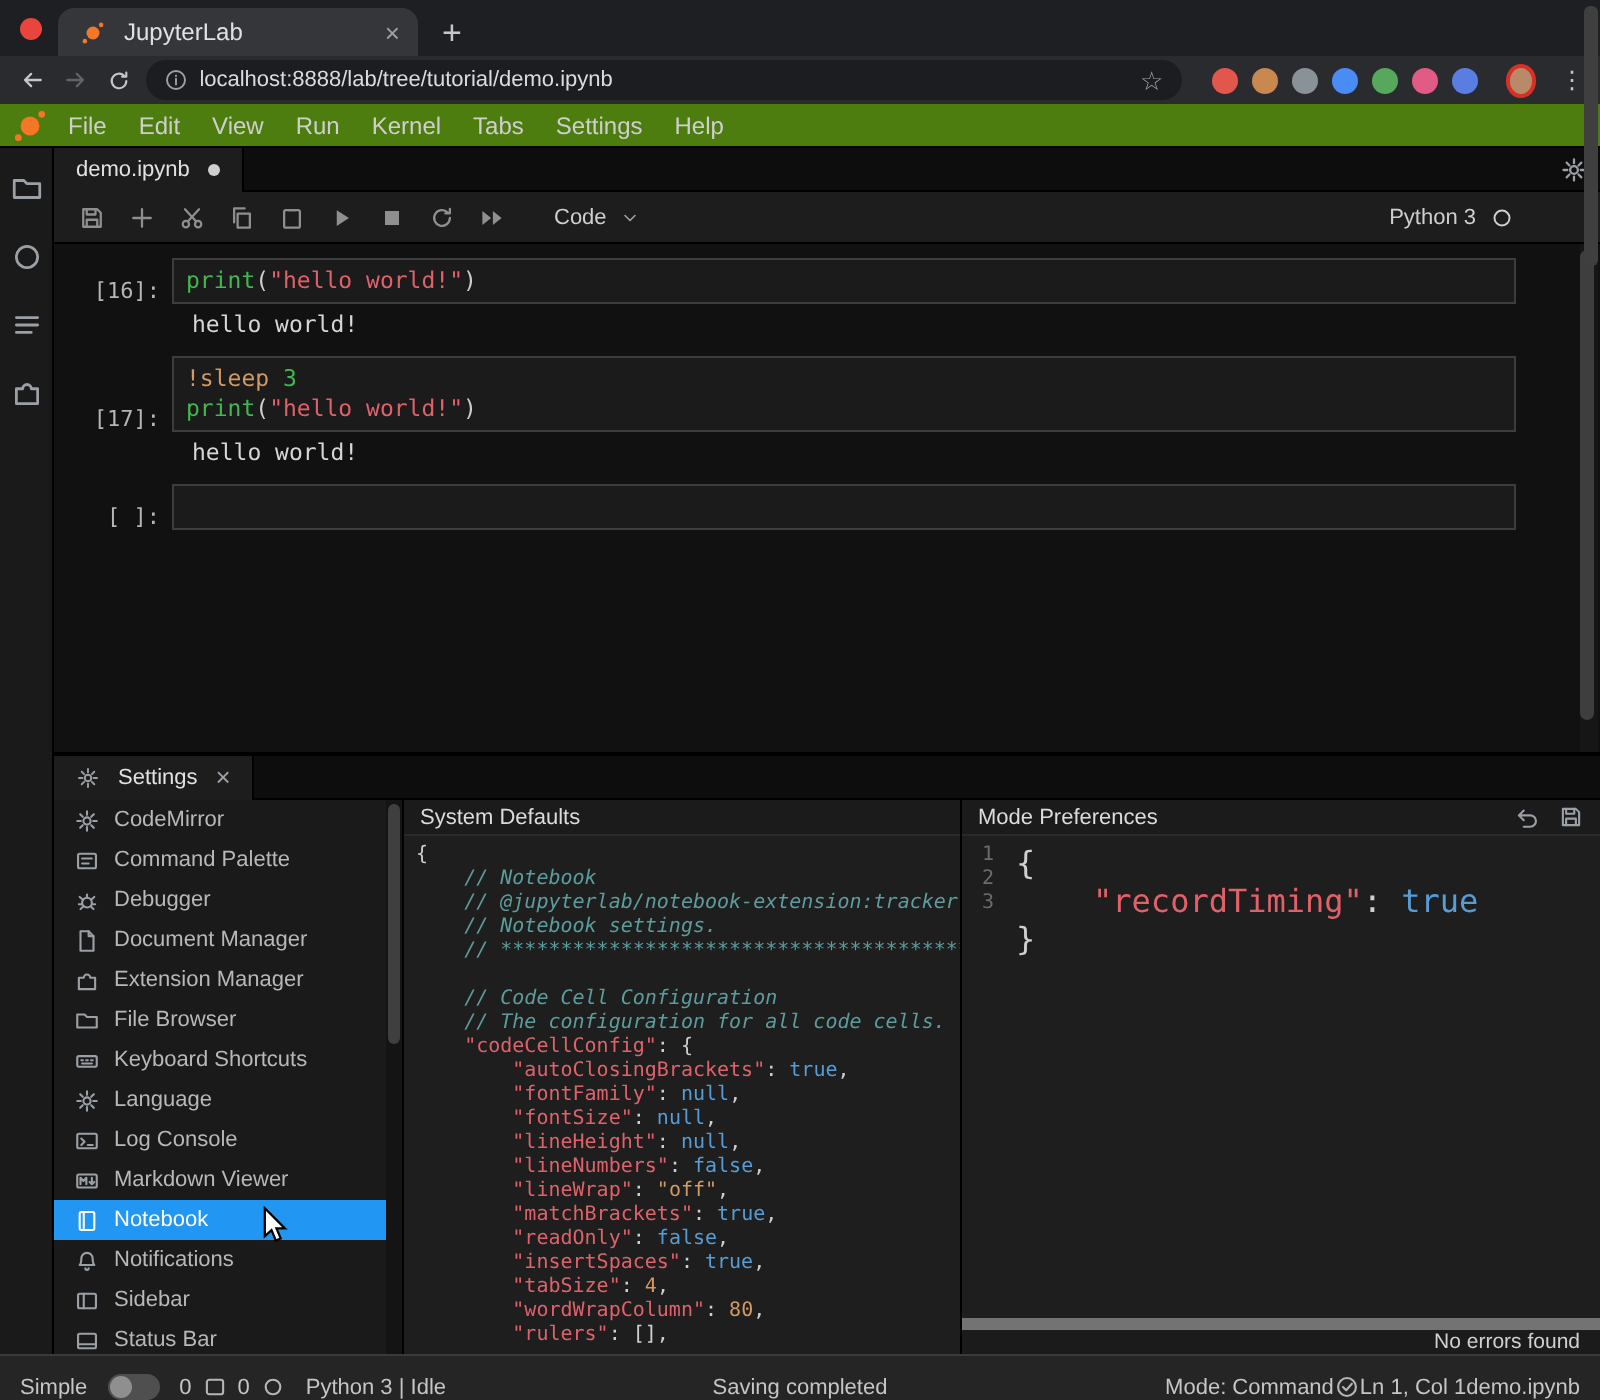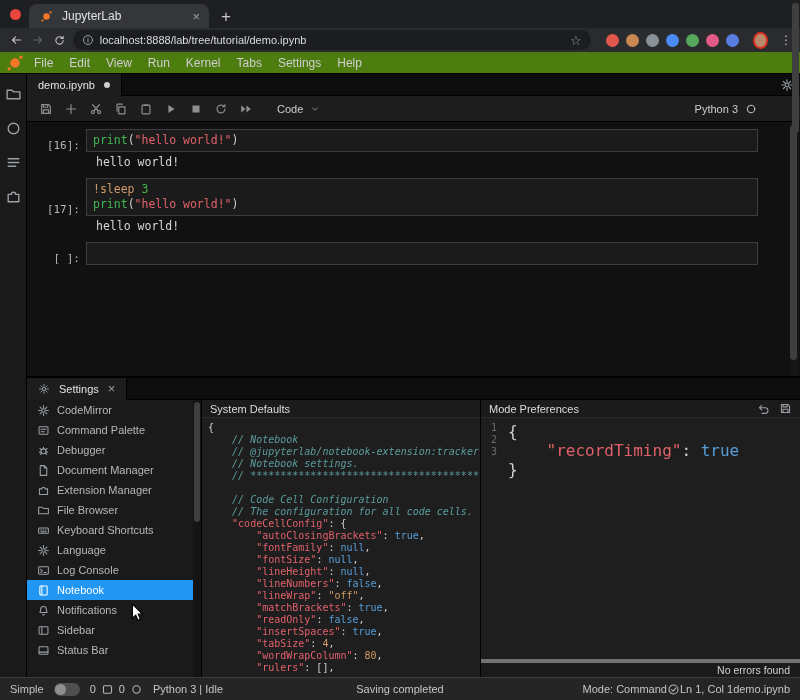--- a/index.html
+++ b/index.html
@@ -71,23 +71,23 @@
 .editor{flex:1;position:relative;padding:4px 0 0 6px;overflow:hidden}
 .editor .cm-line{font-size:10px;line-height:12px}
 .sd-scroll{position:absolute;right:1px;top:3px;width:7px;height:130px;background:#3f3f3f;border-radius:3px}
 .up-col{flex:1;display:flex;flex-direction:column;background:#1e1e1e;min-width:0}
 .hdr-icons{margin-left:auto;display:flex;gap:9px}
 .hdr-icons span{width:13px;height:13px}
 .up-editor{flex:1;display:flex;padding-top:4px;overflow:hidden}
 .gutter{width:22px;text-align:right;padding-right:6px;flex:none}
 .gutter div{font-family:"DejaVu Sans Mono",monospace;font-size:10px;line-height:12px;color:#6b6b6b}
 .up-code{padding-left:5px}
-.up-footer{height:18px;border-top:4px solid #737373;background:#1b1b1b;display:flex;align-items:center;justify-content:flex-end;padding-right:10px;font-size:10.5px;color:#d0d0d0;flex:none}
-
-.statusbar{height:23px;background:#252525;border-top:1px solid #3a3a3a;display:flex;align-items:center;padding:0 10px;gap:10px;font-size:11px;color:#c5c5c5;position:relative;flex:none}
+.up-footer{height:18px;border-top:6px solid #737373;background:#1b1b1b;display:flex;align-items:center;justify-content:flex-end;padding-right:10px;font-size:10.5px;color:#d0d0d0;flex:none}
+
+.statusbar{height:23px;background:#252525;border-top:1px solid #3a3a3a;display:flex;align-items:flex-end;padding:0 10px;gap:10px;font-size:11px;color:#c5c5c5;position:relative;flex:none}
 .toggle{width:26px;height:13px;border-radius:7px;background:#4f4f4f;position:relative;flex:none}
 .toggle .knob{position:absolute;left:1px;top:1px;width:11px;height:11px;border-radius:50%;background:#8f8f8f}
 .sb-group{display:flex;align-items:center;gap:5px}
 .sb-center{position:absolute;left:50%;transform:translateX(-50%)}
 .sb-right{margin-left:auto;display:flex;align-items:center;}
 .sb-icon{width:13px;height:13px}
 
 .tk-g{color:#3fb950}.tk-r{color:#e0616a}.tk-o{color:#d19a66}.tk-b{color:#569cd6}.tk-w{color:#cfcfcf}.tk-t{color:#5c9c9c;font-style:italic}
 
 .cursor{position:absolute;left:131px;top:603px;z-index:50;pointer-events:none}
@@ -392,20 +392,29 @@
                 <span>Language</span>
               </div>
               <div class="plugin-item">
                 <span class="li-icon">
                   <svg viewBox="0 0 16 16" class="icon-svg">
                     <rect x="2" y="3.5" width="12" height="9" rx="1"></rect>
                     <path d="M4.5 6.5l2 2-2 2M8.5 10.5h3"></path>
                   </svg>
                 </span>
                 <span>Log Console</span>
+              </div>
+              <div class="plugin-item">
+                <span class="li-icon">
+                  <svg viewBox="0 0 16 16" class="icon-svg">
+                    <rect x="2" y="4" width="12" height="8" rx="1"></rect>
+                    <path d="M4 10V6l1.8 2L7.6 6v4M11 6v4M11 10l-1.4-1.4M11 10l1.4-1.4"></path>
+                  </svg>
+                </span>
+                <span>Markdown Viewer</span>
               </div>
               <div class="plugin-item selected">
                 <span class="li-icon">
                   <svg viewBox="0 0 16 16" class="icon-svg">
                     <rect x="3.5" y="2.5" width="9" height="11" rx="1"></rect>
                     <path d="M6 2.5v11"></path>
                   </svg>
                 </span>
                 <span>Notebook</span>
               </div>

